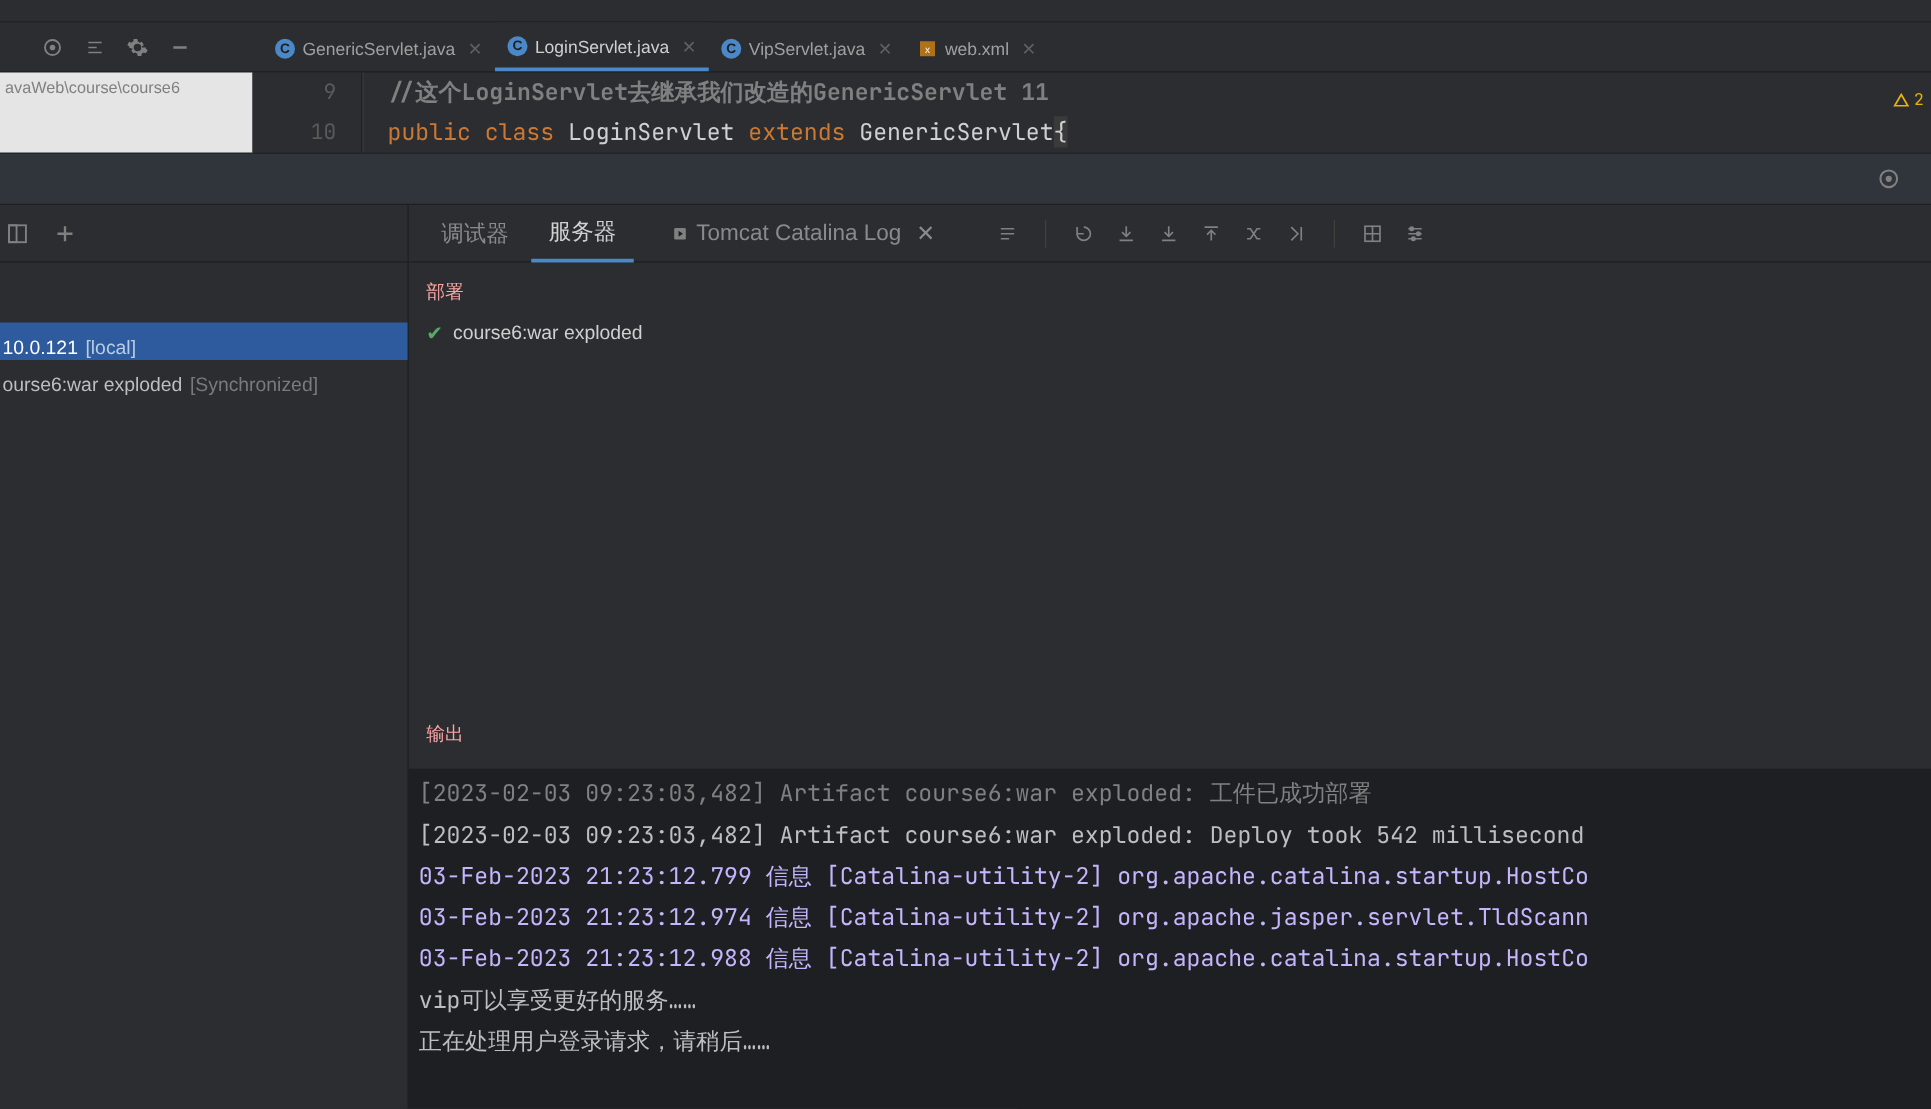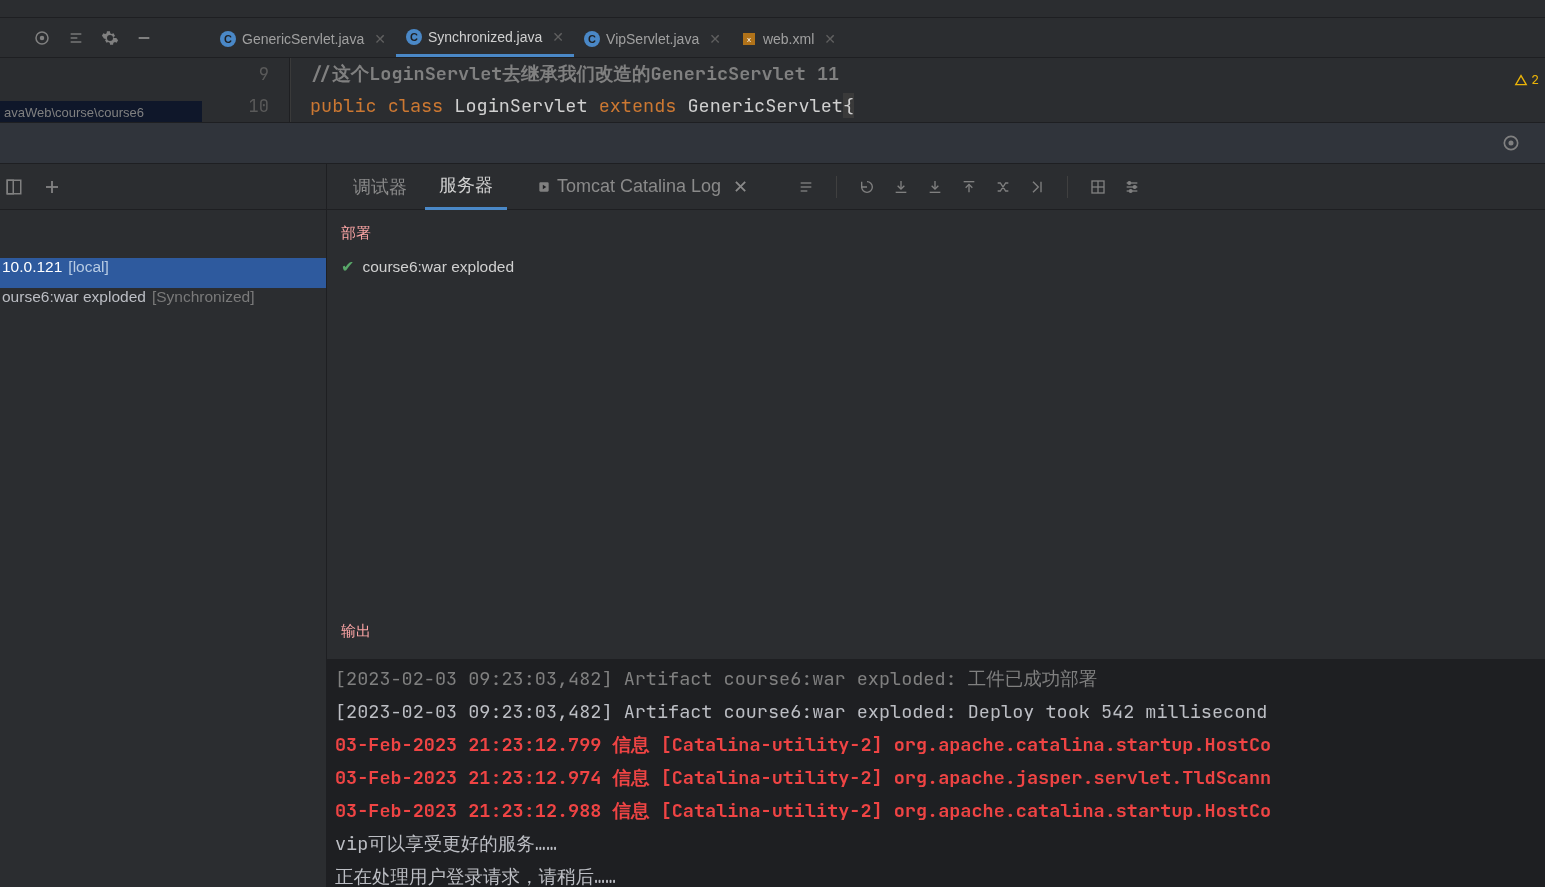--- a/index.html
+++ b/index.html
@@ -94,24 +94,23 @@
   .code-area {
     display: flex;
     height: 64px;
     position: relative;
   }
   .breadcrumb {
     width: 202px;
     padding: 4px 4px;
     color: #808080;
     font-size: 13px;
-    background: #0f172a;
+    background: #e5e5e5;
     overflow: hidden;
     white-space: nowrap;
-    margin-top: 43px;
   }
   .gutter {
     width: 88px;
     background: #2b2d30;
     text-align: right;
     padding-right: 20px;
     border-right: 1px solid #1e1f22;
     font-family: "JetBrains Mono", Consolas, monospace;
     font-size: 17px;
     color: #5a5a5a;
@@ -172,21 +171,21 @@
     display: flex;
     align-items: center;
     padding-left: 4px;
     gap: 18px;
     border-bottom: 1px solid #1e1f22;
   }
   .tree-area { padding-top: 48px; }
   .tree-row {
     height: 30px;
     display: flex;
-    align-items: flex-start;
+    align-items: flex-end;
     padding-left: 2px;
     font-size: 15.5px;
   }
   .tree-row.selected {
     background: #2e5a9e;
     color: #ffffff;
   }
   .tree-row .muted { color: #7a7a7a; margin-left: 6px; }
   .tree-row.selected .muted { color: #b8cce4; }
 
@@ -252,24 +251,24 @@
     border-top: 0;
     padding: 12px 14px 4px 14px;
   }
   .console {
     background: #1e1f22;
     font-family: "JetBrains Mono", Consolas, monospace;
     font-size: 18.5px;
     line-height: 33px;
     color: #bcbec4;
     padding: 3px 8px 48px 8px;
-    height: 228px;
+    height: 272px;
     overflow: hidden;
   }
-  .console .red { color: #ef4444; font-weight: bold; }
+  .console .red { color: #c4b5fd; }
   .console .gray { color: #808080; }
   svg { display: block; }
 </style>
 </head>
 <body>
 
 <div class="top-toolbar"></div>
 
 <div class="tab-row">
   <div class="tab-row-left">
@@ -298,21 +297,21 @@
     </span>
   </div>
   <div class="editor-tabs">
     <div class="etab">
       <span class="class-icon">C</span>
       <span>GenericServlet.java</span>
       <span class="close-x">✕</span>
     </div>
     <div class="etab active">
       <span class="class-icon">C</span>
-      <span>Synchronized.java</span>
+      <span>LoginServlet.java</span>
       <span class="close-x">✕</span>
     </div>
     <div class="etab">
       <span class="class-icon">C</span>
       <span>VipServlet.java</span>
       <span class="close-x">✕</span>
     </div>
     <div class="etab">
       <span class="xml-icon">
         <svg width="16" height="16" viewBox="0 0 24 24">

